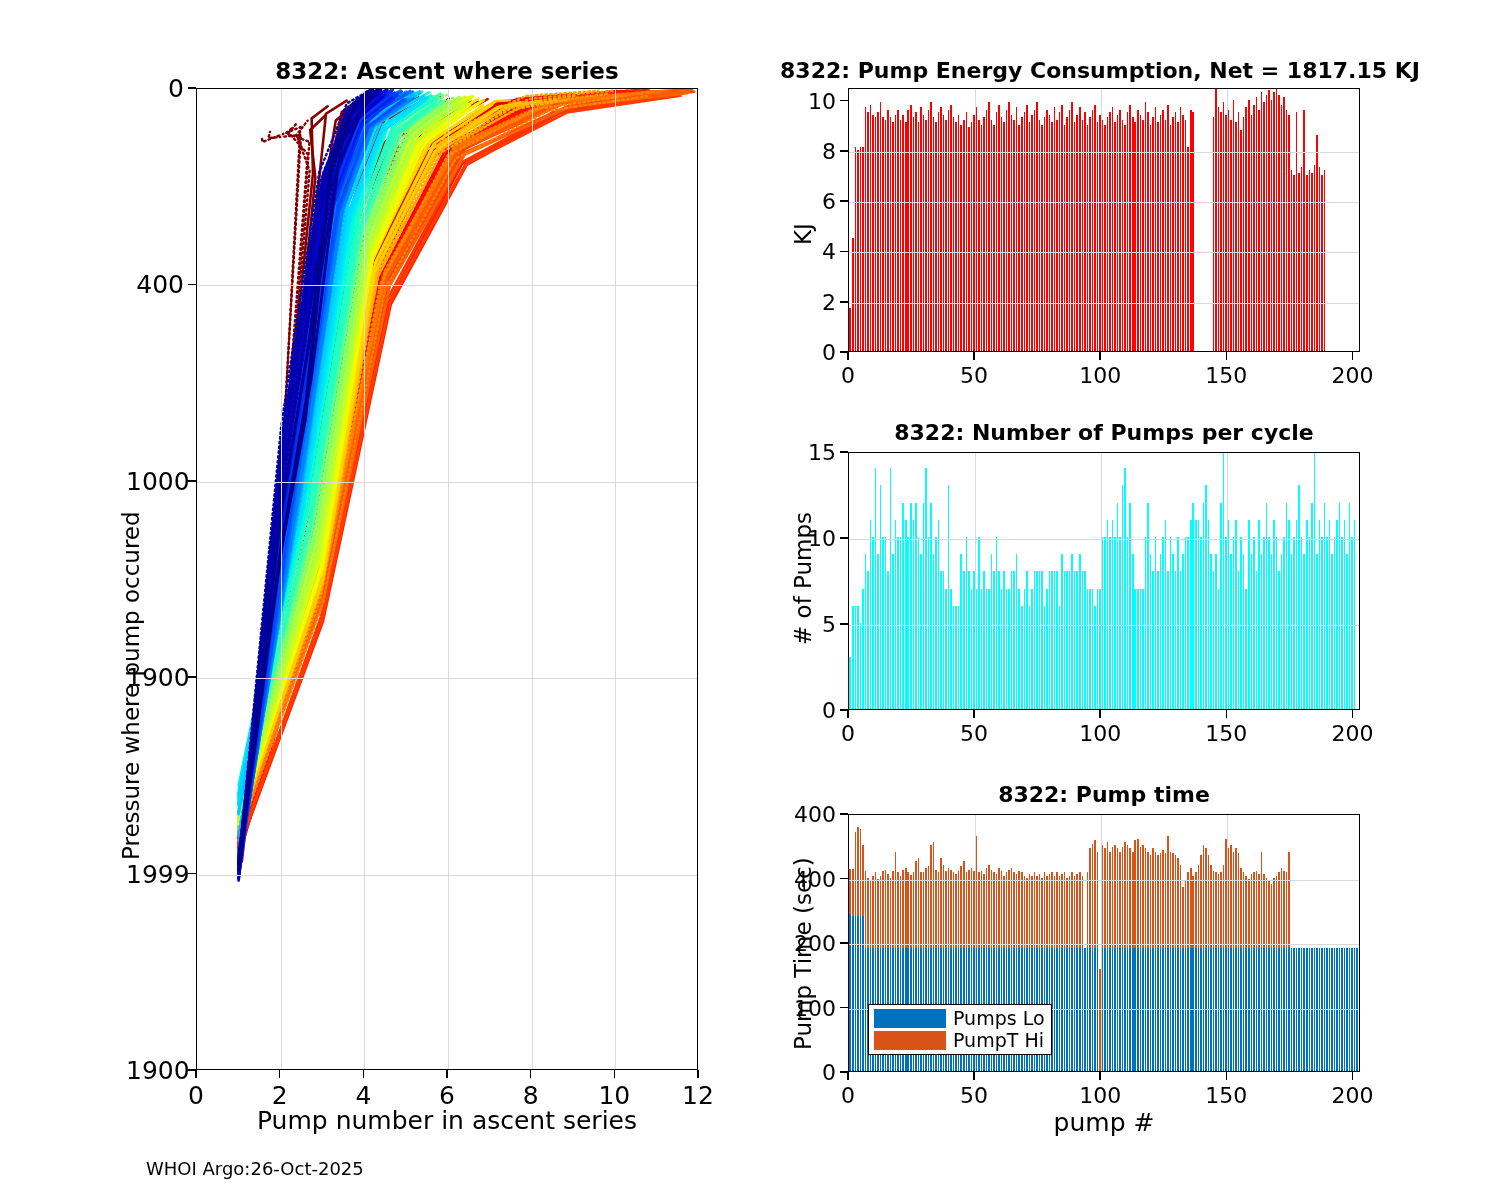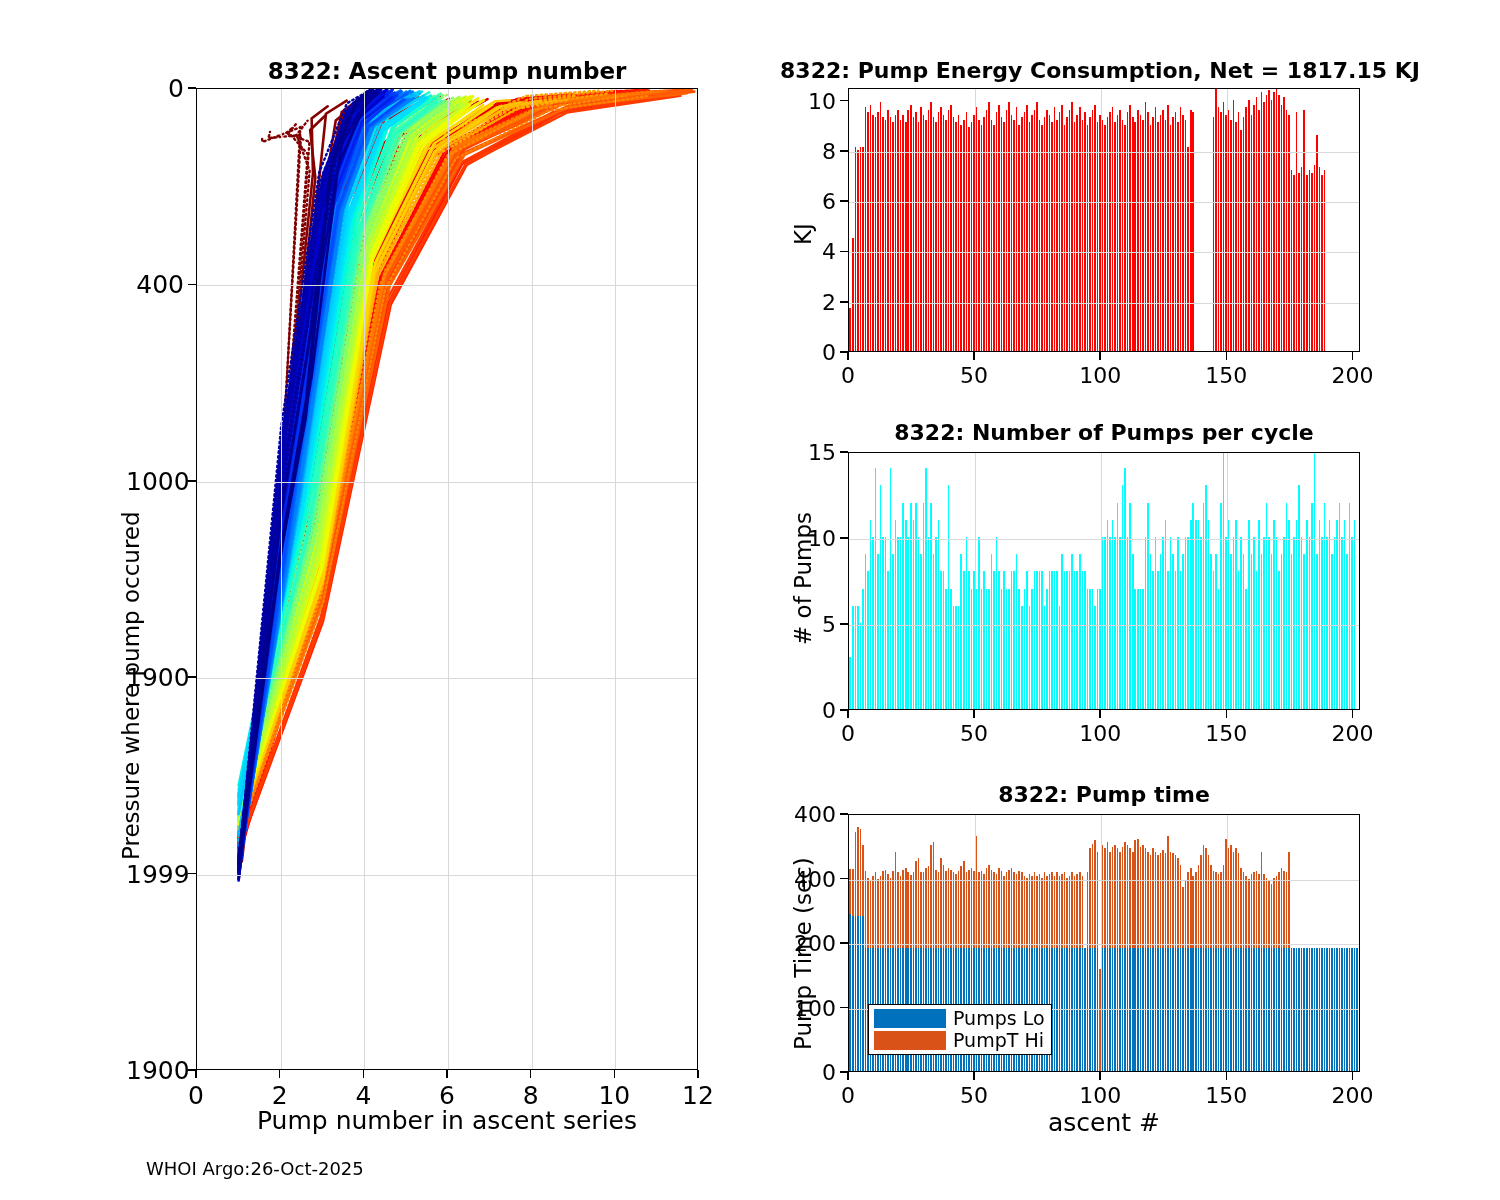--- a/index.html
+++ b/index.html
@@ -38,21 +38,21 @@
   .legtext{font-size:19px;color:#000;line-height:19px;white-space:nowrap;}
 
   .footer{position:absolute;color:#000;white-space:nowrap;}
 </style>
 </head>
 <body>
 
 <div class="fig">
 
   <div class="panel">
-    <div class="ptitle" id="ascent-title" style="left:196px;top:58px;width:502px;font-size:23px;">8322: Ascent pump number</div>
+    <div class="ptitle" id="ascent-title" style="left:196px;top:58px;width:502px;font-size:23px;">8322: Ascent where series</div>
 
     <div class="plotbox" id="ascent-box">
       <svg class="lines" id="ascent-svg" viewBox="0 0 502 982" preserveAspectRatio="none">
           <path d="M 83.7 600.3 L 83.2 424.3 L 103.7 38.3 L 65.7 53.1 L 65.2 48.1" fill="none" stroke="#7f0000" stroke-width="2.4" stroke-dasharray="1.6 3.2" stroke-linecap="round"></path>
           <path d="M 78.8 620.7 L 82.4 423.3 L 104.4 46.1 L 71.7 49.2 L 73.3 43.0" fill="none" stroke="#800000" stroke-width="2.4" stroke-dasharray="1.6 3.2" stroke-linecap="round"></path>
           <path d="M 74.0 640.3 L 85.4 421.0 L 112.9 52.9 L 89.5 44.6 L 97.0 37.6" fill="none" stroke="#820000" stroke-width="2.4" stroke-dasharray="1.6 3.2" stroke-linecap="round"></path>
           <path d="M 69.2 664.0 L 83.4 426.0 L 111.2 65.2 L 92.1 43.7 L 100.5 33.9" fill="none" stroke="#830000" stroke-width="2.4" stroke-dasharray="1.6 3.2" stroke-linecap="round"></path>
           <path d="M 64.3 691.1 L 83.1 437.1 L 113.1 82.0 L 100.0 45.8 L 111.0 31.8" fill="none" stroke="#850000" stroke-width="2.4" stroke-dasharray="1.6 3.2" stroke-linecap="round"></path>
           <path d="M 59.5 710.6 L 84.7 434.5 L 118.8 88.6 L 113.6 41.1 L 129.1 26.3" fill="none" stroke="#860000" stroke-width="2.6" stroke-linecap="round"></path>
           <path d="M 54.7 722.3 L 82.3 418.1 L 116.4 84.8 L 115.1 29.5 L 131.2 17.3" fill="none" stroke="#870000" stroke-width="2.6" stroke-linecap="round"></path>
@@ -1172,17 +1172,17 @@
         <div class="tickmark" style="left:840px;top:1006.7px;width:8px;height:1.6px;"></div>
         <div class="tick ytick" style="left:778px;top:1007.5px;width:58px;font-size:22px;">100</div>
         <div class="tickmark" style="left:840px;top:942.2px;width:8px;height:1.6px;"></div>
         <div class="tick ytick" style="left:778px;top:943px;width:58px;font-size:22px;">200</div>
         <div class="tickmark" style="left:840px;top:877.7px;width:8px;height:1.6px;"></div>
         <div class="tick ytick" style="left:778px;top:878.5px;width:58px;font-size:22px;">400</div>
         <div class="tickmark" style="left:840px;top:813.2px;width:8px;height:1.6px;"></div>
         <div class="tick ytick" style="left:778px;top:814px;width:58px;font-size:22px;">400</div>
       </div>
     <div class="vlabel" style="left:790px;top:1050px;transform:rotate(-90deg);font-size:23px;">Pump Time (sec)</div>
-    <div class="axlabel" style="left:848px;top:1108px;width:512px;font-size:25px;">ascent #</div>
+    <div class="axlabel" style="left:848px;top:1108px;width:512px;font-size:25px;">pump #</div>
   </div>
 
   <div class="footer" style="left:146px;top:1158px;font-size:18px;">WHOI Argo:26-Oct-2025</div>
 </div>
 
 </body></html>

